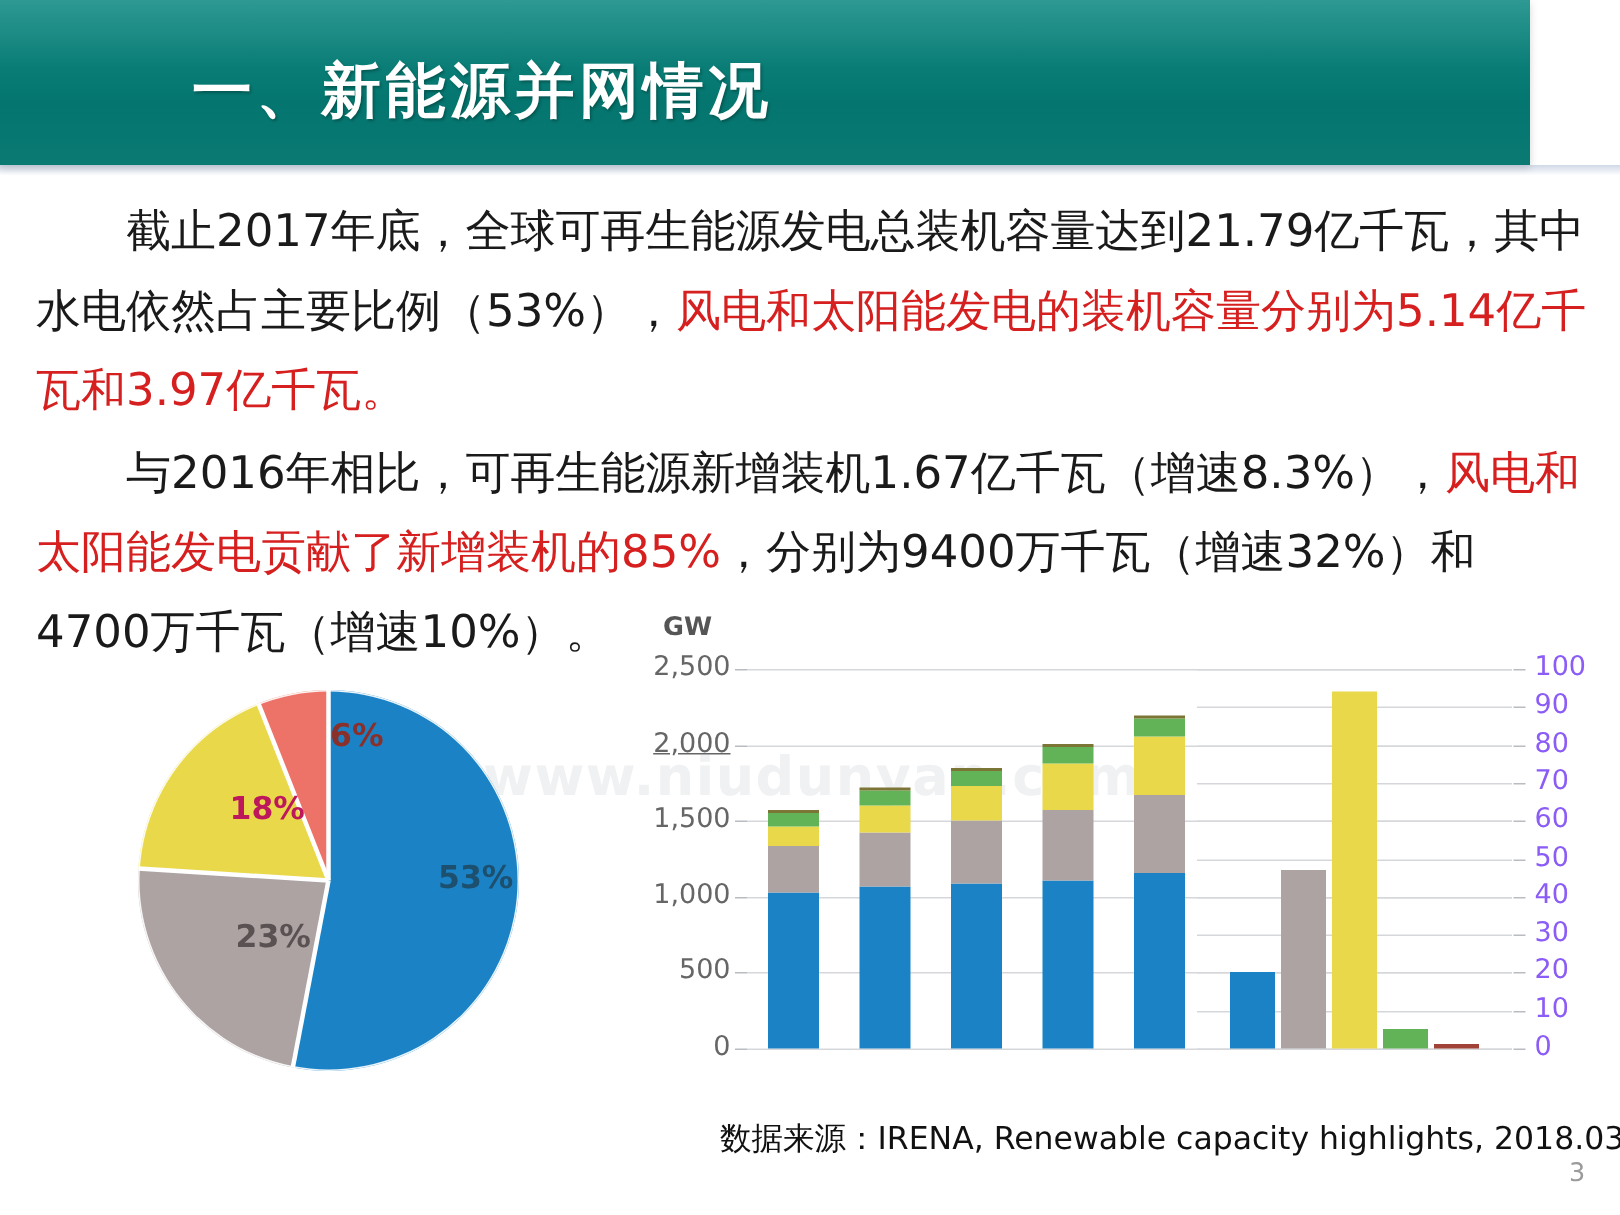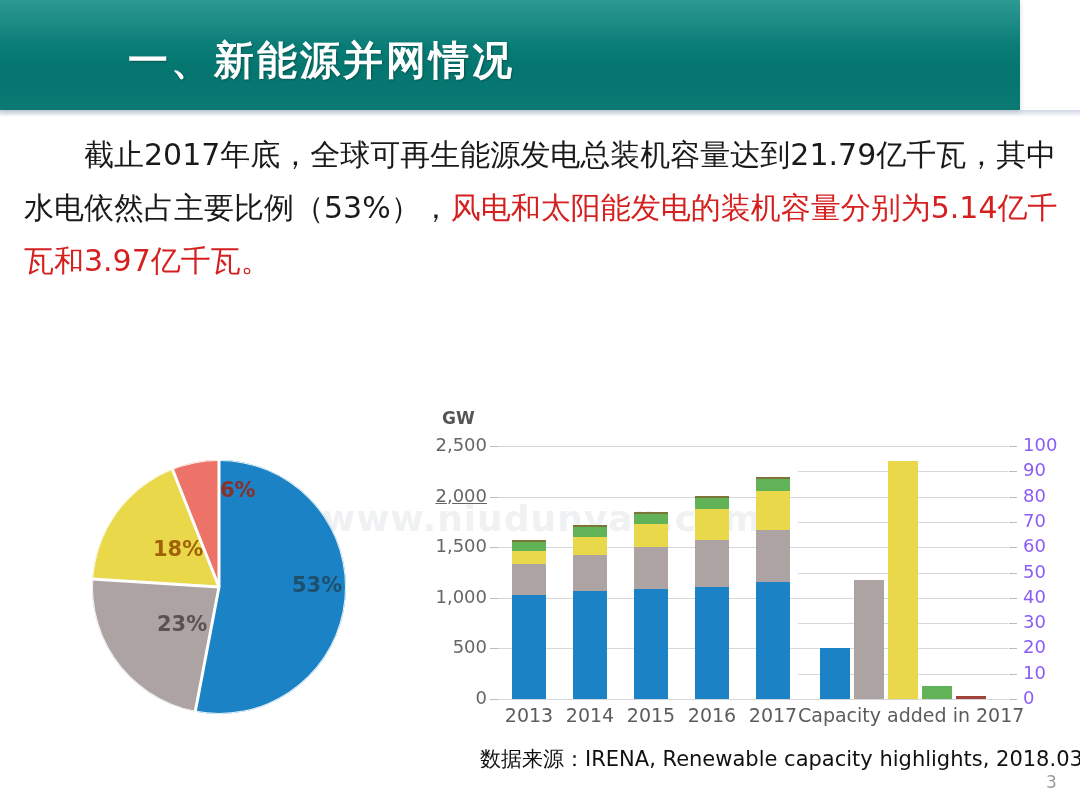--- a/index.html
+++ b/index.html
@@ -75,21 +75,21 @@
     box-shadow:0 0 0 1px rgba(255,255,255,.9) inset;
   }
   .pie-sep{position:absolute;left:0;top:0;width:254px;height:254px;}
   .pie-lbl{
     position:absolute;font-size:21px;font-weight:bold;
     font-family:"DejaVu Sans","Liberation Sans",sans-serif;
     color:#4a4a4a;
   }
   .pl-hydro{left:252px;top:125px;color:#1d4f6e;}
   .pl-wind{left:117px;top:164px;color:#5a5252;}
-  .pl-solar{left:113px;top:79px;color:#a16207;margin-top:10px;}
+  .pl-solar{left:113px;top:79px;color:#be185d;}
   .pl-others{left:180px;top:30px;color:#8a2f2a;}
 
   .pie-legend{
     position:absolute;left:8px;top:286px;width:360px;height:30px;
     display:flex;align-items:center;gap:0px;
   }
   .lg-item{display:flex;align-items:center;margin-right:22px;}
   .lg-sw{width:13px;height:13px;margin-right:7px;display:inline-block;}
   .lg-tx{font-size:22px;color:#555;font-family:"DejaVu Sans","Liberation Sans",sans-serif;}
 
@@ -142,20 +142,21 @@
 
   <div class="header">
     <div class="header-sheen"></div>
     <div class="header-title">一、新能源并网情况</div>
   </div>
 
   <div class="wm-text">www.niudunyan.com</div>
 
   <div class="bodytext">
     <p class="para"><span>截止2017年底，全球可再生能源发电总装机容量达到21.79亿千瓦，其中水电依然占主要比例（53%），</span><span class="red">风电和太阳能发电的装机容量分别为5.14亿千瓦和3.97亿千瓦。</span></p>
+    <p class="para2"><span>与2016年相比，可再生能源新增装机1.67亿千瓦（增速8.3%），</span><span class="red">风电和太阳能发电贡献了新增装机的85%</span><span>，分别为9400万千瓦（增速32%）和4700万千瓦（增速10%）。</span></p>
   </div>
 
   <div class="pie-wrap">
     <div class="pie" id="pie-disc" style="background: conic-gradient(rgb(27, 131, 197) 0deg, rgb(27, 131, 197) 190.8deg, rgb(173, 163, 163) 190.8deg, rgb(173, 163, 163) 273.6deg, rgb(232, 216, 74) 273.6deg, rgb(232, 216, 74) 338.4deg, rgb(237, 114, 103) 338.4deg, rgb(237, 114, 103) 360deg);">
       <svg class="pie-sep" viewBox="0 0 254 254">
         <g id="pie-sep-g" stroke="#ffffff" stroke-width="3" fill="none">
             <line x1="127" y1="127" x2="127.00000000000001" y2="0"></line>
             <line x1="127" y1="127" x2="103.20257304761294" y2="251.75048084254345"></line>
             <line x1="127" y1="127" x2="0.25060548960951223" y2="119.02560401977726"></line>
             <line x1="127" y1="127" x2="80.24818180904582" y2="8.91838629219211"></line>
@@ -258,25 +259,17 @@
           <div class="seg" style="bottom: 169.004px; height: 39.468px; background: rgb(232, 216, 74);"></div>
           <div class="seg" style="bottom: 208.472px; height: 11.638px; background: rgb(98, 179, 87);"></div>
           <div class="seg" style="bottom: 220.11px; height: 1.8216px; background: rgb(123, 117, 54);"></div>
         </div>
         <div class="bar" style="left: 322px; width: 30px; height: 50.6px; background: rgb(27, 131, 197);"></div>
         <div class="bar" style="left: 356px; width: 30px; height: 118.91px; background: rgb(173, 163, 163);"></div>
         <div class="bar" style="left: 390px; width: 30px; height: 237.82px; background: rgb(232, 216, 74);"></div>
         <div class="bar" style="left: 424px; width: 30px; height: 12.65px; background: rgb(98, 179, 87);"></div>
         <div class="bar" style="left: 458px; width: 30px; height: 3px; background: rgb(161, 66, 57);"></div>
       </div>
-    <div class="xlabels" id="xlabels">
-        <div class="xlab" style="left: 6px; width: 50px;">2013</div>
-        <div class="xlab" style="left: 67px; width: 50px;">2014</div>
-        <div class="xlab" style="left: 128px; width: 50px;">2015</div>
-        <div class="xlab" style="left: 189px; width: 50px;">2016</div>
-        <div class="xlab" style="left: 250px; width: 50px;">2017</div>
-        <div class="rpanel-label" style="left: 300px; width: 210px; top: 0px;">Capacity added in 2017</div>
-      </div>
   </div>
 
   <div class="source">数据来源：IRENA, Renewable capacity highlights, 2018.03.31</div>
   <div class="pageno">3</div>
 </div>
 
 </body></html>

